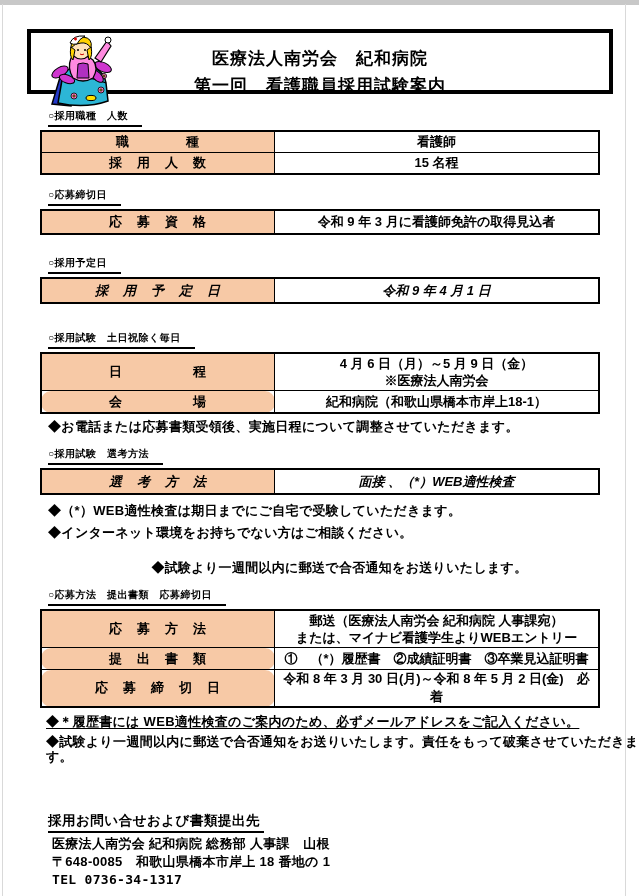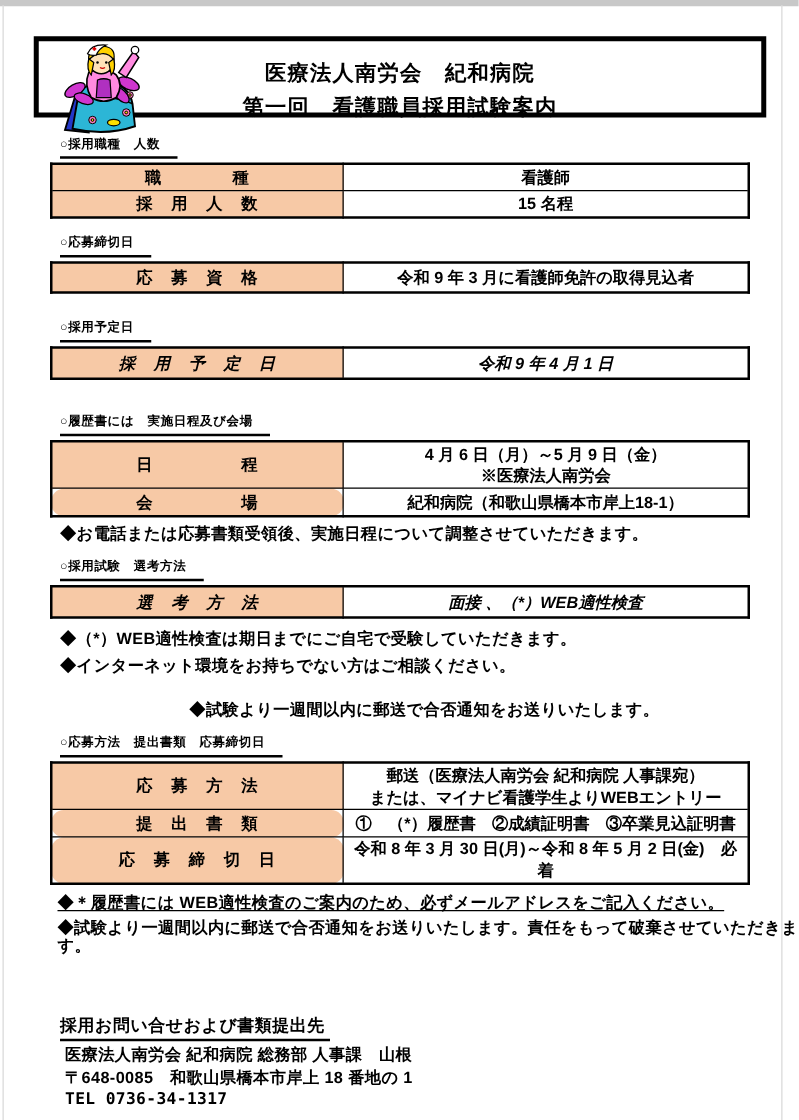--- a/index.html
+++ b/index.html
@@ -176,21 +176,21 @@
 <div class="sec-h" style="margin-top:20px">○採用予定日</div>
 <table class="tbl h23">
   <tbody>
       <tr>
     <td class="lbl">採　用　予　定　日</td>
     <td class="val">令和 9 年 4 月 1 日</td>
   </tr>
 </tbody>
   </table>
 
-<div class="sec-h" style="margin-top:26px">○履歴書には　実施日程及び会場</div>
+<div class="sec-h" style="margin-top:26px">○採用試験　土日祝除く毎日</div>
 <table class="tbl">
   <tbody>
       <tr class="h36">
     <td class="lbl">日　　　　　程</td>
     <td class="val two-line">
       <div>4 月 6 日（月）～5 月 9 日（金）</div>
       <div>※医療法人南労会</div>
     </td>
   </tr>
   <tr class="h21">

